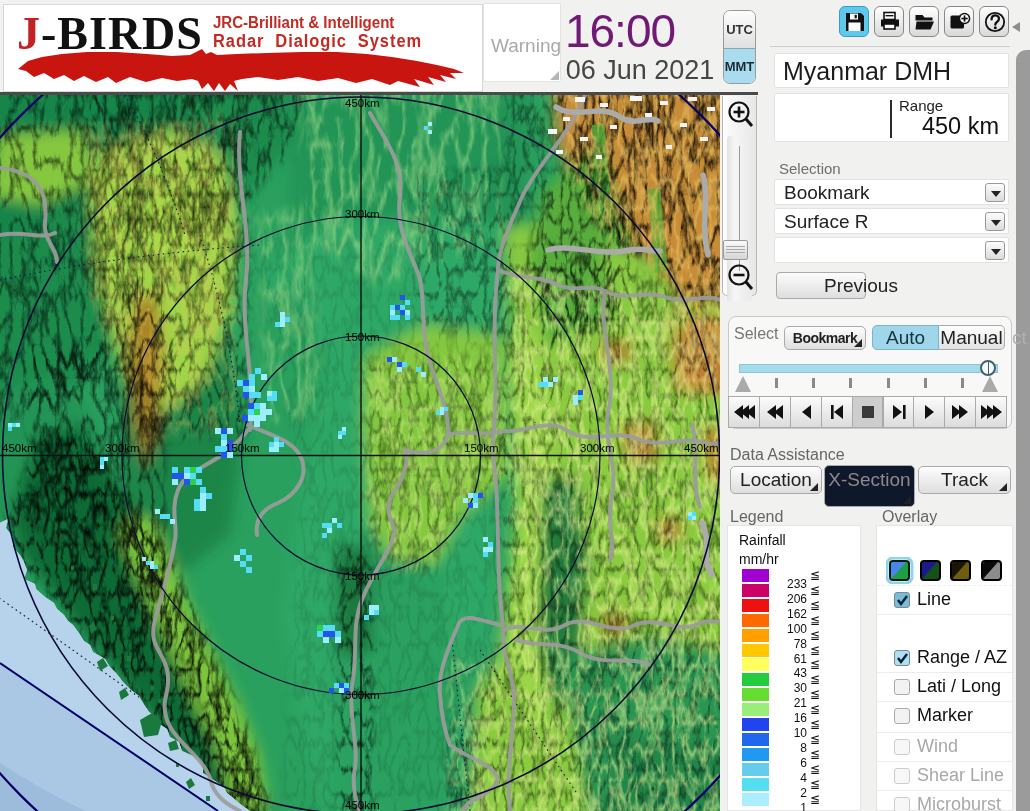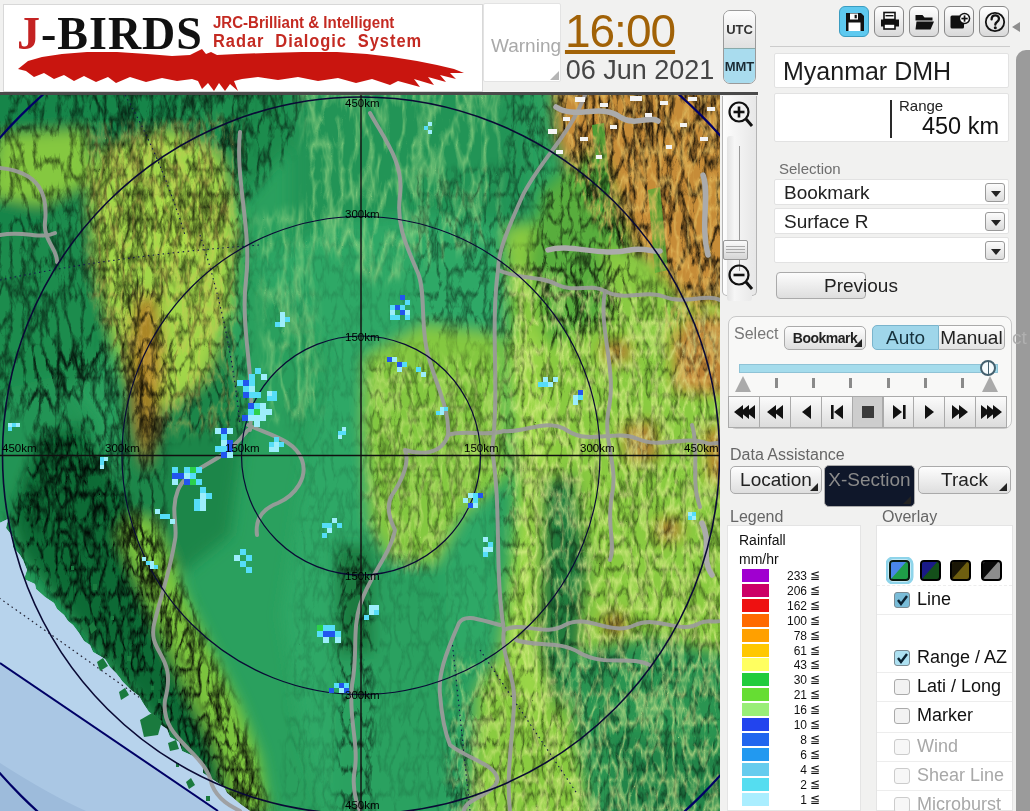--- a/index.html
+++ b/index.html
@@ -13,21 +13,21 @@
 #maptopline { position:absolute; left:0; top:92px; width:758px; height:3px; background:#4a4a4a; }
 #logo { position:absolute; left:3px; top:4px; width:480px; height:88px; background:#fff; border:1px solid #d8d8d8; overflow:hidden; }
 #jbirds { position:absolute; left:13px; top:2px; font-family:"Liberation Serif", serif; font-weight:bold; font-size:46px; letter-spacing:1px; color:#111; }
 #jbirds .j { color:#c42222; }
 .sub { position:absolute; color:#c42a22; font-weight:bold; transform:scaleX(.94); transform-origin:left; white-space:nowrap; }
 #sub1 { left:209px; top:9px;  font-size:16px; }
 #sub2 { left:209px; top:26px; font-size:17.5px; letter-spacing:1px; }
 #warnbox { position:absolute; left:483px; top:3px; width:78px; height:79px; background:#fff; border:1px solid #e3e3e3; border-radius:2px; }
 #warnbox span { position:absolute; left:7px; top:31px; font-size:19px; color:#a9a9a9; }
 #warncorner { position:absolute; right:1px; bottom:1px; width:0; height:0; border-left:9px solid transparent; border-bottom:9px solid #b5b5b5; }
-#time { position:absolute; left:550px; top:4px; width:140px; text-align:center; font-size:46px; color:#a16207; letter-spacing:-1px;text-decoration:underline; }
+#time { position:absolute; left:550px; top:4px; width:140px; text-align:center; font-size:46px; color:#701a75; letter-spacing:-1px; }
 #date { position:absolute; left:565px; top:55px; width:150px; text-align:center; font-size:27px; color:#464646; }
 #utcmmt { position:absolute; left:723px; top:10px; width:33px; height:74px; border:1px solid #9a9a9a; border-radius:7px; overflow:hidden; }
 #utc { position:absolute; left:0; top:0; width:100%; height:37px; background:linear-gradient(#fdfdfd,#e0e0e0); color:#333; font-size:13px; font-weight:bold; text-align:center; line-height:37px; }
 #mmt { position:absolute; left:0; top:37px; width:100%; height:37px; background:#a9dcee; border-top:1px solid #8aa; color:#1a2a33; font-size:13px; font-weight:bold; text-align:center; line-height:36px; }
 .icobtn { position:absolute; top:6px; width:30px; height:31px; border:1px solid #888; border-radius:6px; background:linear-gradient(#ffffff,#d9d9d9); }
 .icobtn svg { position:absolute; left:4px; top:4px; }
 #ico1 { left:839px; background:#5ec9ef; border-color:#3a9cc0; }
 #ico2 { left:874px; }
 #ico3 { left:909px; }
 #ico4 { left:944px; }
@@ -82,21 +82,21 @@
 #xsecbtn { left:824px; top:465px; width:91px; height:42px; background:#0f172a; color:#8a8a8a; line-height:28px; }
 #trackbtn { left:918px; width:93px; }
 
 
 #leglab { position:absolute; left:730px; top:508px; font-size:16px; color:#666; }
 #ovllab { position:absolute; left:882px; top:508px; font-size:16px; color:#666; }
 #legbox { position:absolute; left:727px; top:525px; width:134px; height:286px; background:#fff; border:1px solid #e4e4e4; }
 #legbox .t1 { position:absolute; left:11px; top:6px; font-size:14px; color:#111; }
 #legbox .t2 { position:absolute; left:11px; top:25px; font-size:14px; color:#111; }
 .sw { position:absolute; left:14px; width:27px; height:13px; }
-.lv { position:absolute; left:40px; width:39px; text-align:right; font-size:12px; color:#111; }
+.lv { position:absolute; left:40px; width:39px; text-align:right; font-size:12px; color:#111;margin-top:8px; }
 .leq { position:absolute; left:82px; font-size:12px; color:#111; }
 #ovlbox { position:absolute; left:876px; top:525px; width:137px; height:286px; background:#fff; border:1px solid #e4e4e4; }
 .ovrow { position:absolute; left:0; width:100%; height:29px; border-bottom:1px solid #ededed; }
 .cb { position:absolute; left:17px; top:6px; width:16px; height:16px; border:1px solid #7a8a92; border-radius:3px; background:#ade0f1; }
 .cb svg { position:absolute; left:1px; top:1px; }
 .cb.un { background:#f2f2f2; border-color:#aaa; }
 .cb.dis { background:#f7f7f7; border-color:#ccc; }
 .ovtxt { position:absolute; left:40px; top:3px; font-size:18px; color:#111; }
 .ovtxt.dis { color:#a8a8a8; }
 </style>

